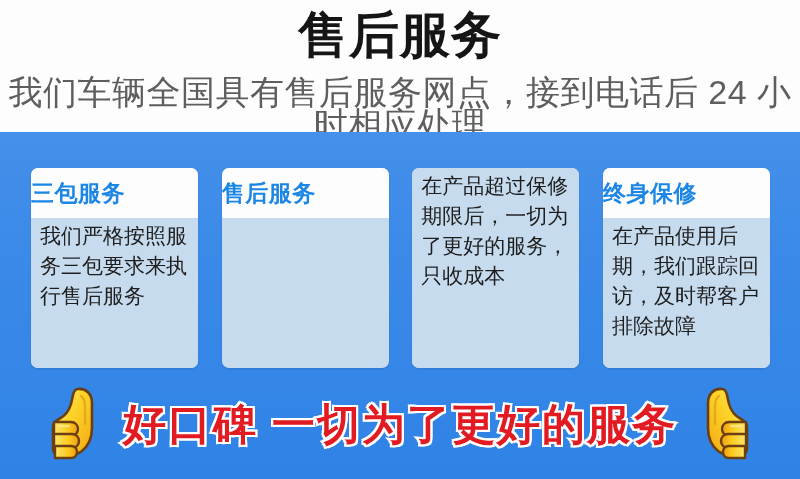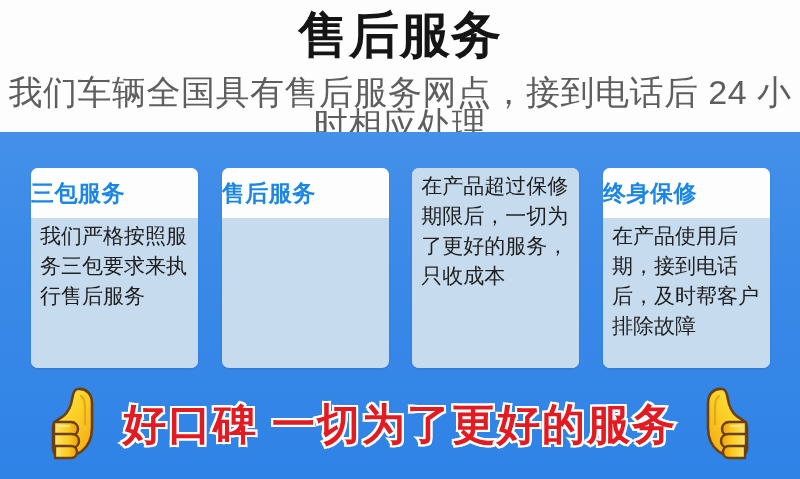--- a/index.html
+++ b/index.html
@@ -177,21 +177,21 @@
         <div class="card-body">
           <span class="card-text">在产品超过保修期限后，一切为了更好的服务，只收成本</span>
         </div>
       </div>
 
       <div class="card">
         <div class="card-header">
           <span class="card-title">终身保修</span>
         </div>
         <div class="card-body">
-          <span class="card-text">在产品使用后期，接到电话后，及时帮客户排除故障</span>
+          <span class="card-text">在产品使用后期，我们跟踪回访，及时帮客户排除故障</span>
         </div>
       </div>
 
     </div>
 
     <div class="slogan-row">
 
       <span class="thumb-icon left">
         <svg viewBox="0 0 64 80" width="64" height="80" aria-hidden="true">
           <defs>

